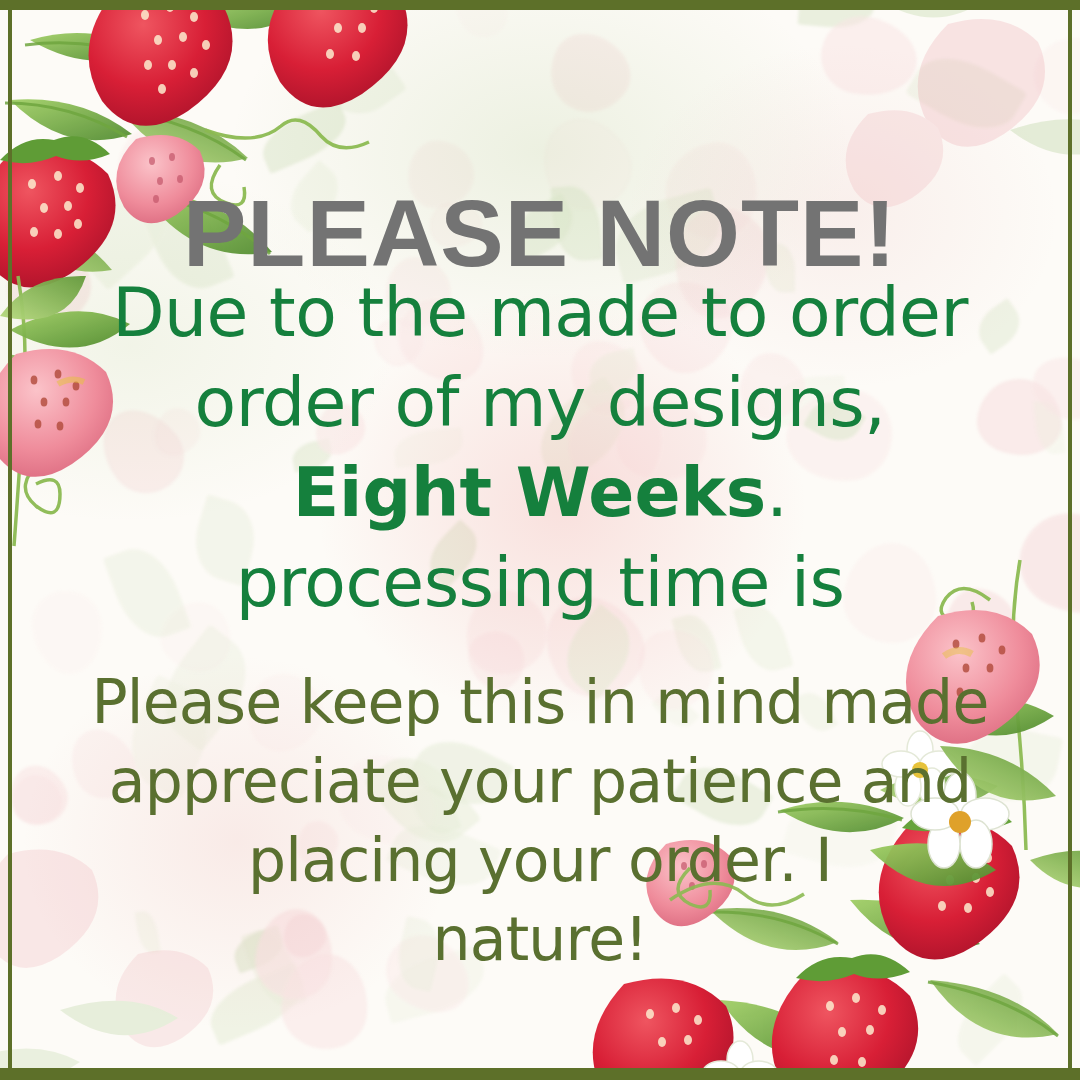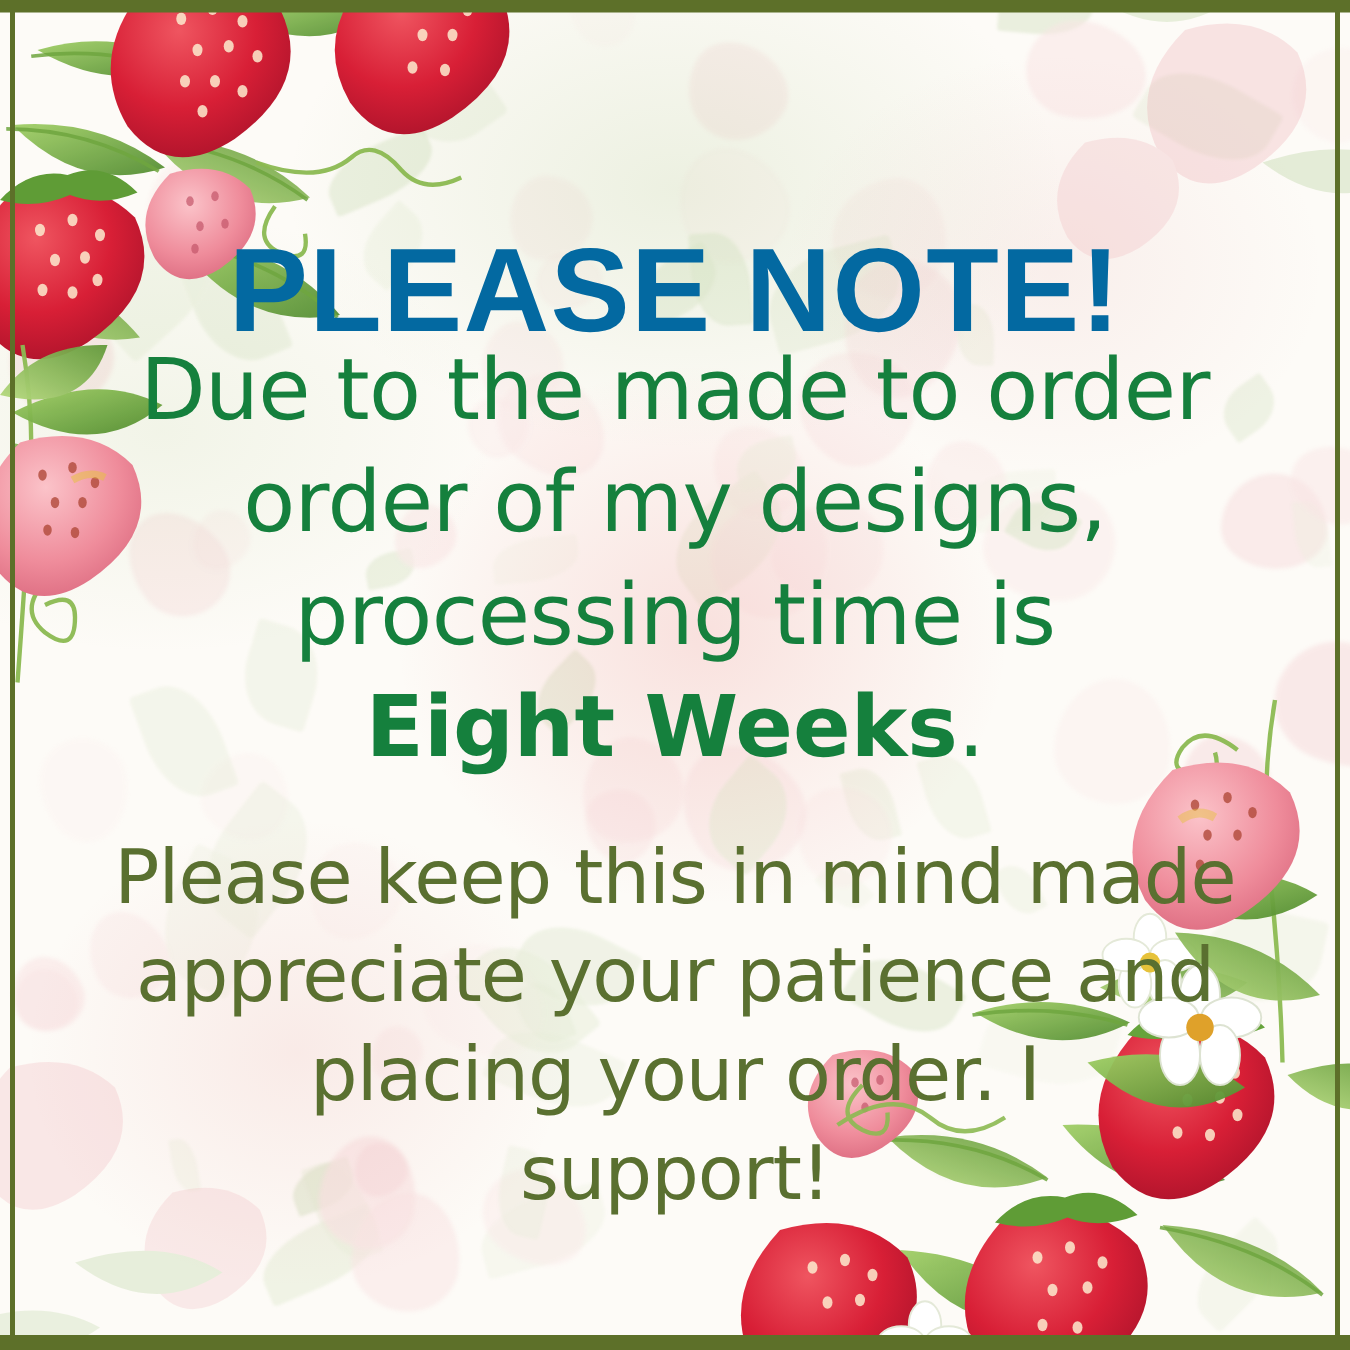--- a/index.html
+++ b/index.html
@@ -87,21 +87,21 @@
 
   .headline {
     position: absolute;
     left: 0; right: 0;
     top: 122px;
     font-family: "Liberation Sans", sans-serif;
     font-weight: 700;
     font-size: 95px;
     letter-spacing: 1px;
     line-height: 1.0;
-    color: #0369a1;
+    color: #737373;
   }
 
   .red-block {
     position: absolute;
     left: 52px; right: 52px;
     top: 268px;
     font-family: "DejaVu Sans", sans-serif;
     font-weight: 400;
     font-size: 68px;
     line-height: 90px;
@@ -534,25 +534,25 @@
     </svg>
   </div>
 
   <div class="content">
 
     <h1 class="headline">PLEASE NOTE!</h1>
 
     <div class="red-block">
       <span class="line">Due to the made to order</span>
       <span class="line">order of my designs,</span>
+      <span class="line"><span class="strong">Eight Weeks</span><span>.</span></span>
       <span class="line">processing time is</span>
-      <span class="line"><span class="strong">Eight Weeks</span><span>.</span></span>
     </div>
 
     <div class="green-block">
       <span class="line">Please keep this in mind made</span>
       <span class="line">appreciate your patience and</span>
       <span class="line">placing your order. I</span>
-      <span class="line">support!</span>
+      <span class="line">nature!</span>
     </div>
 
   </div>
 </div>
 
 </body></html>

